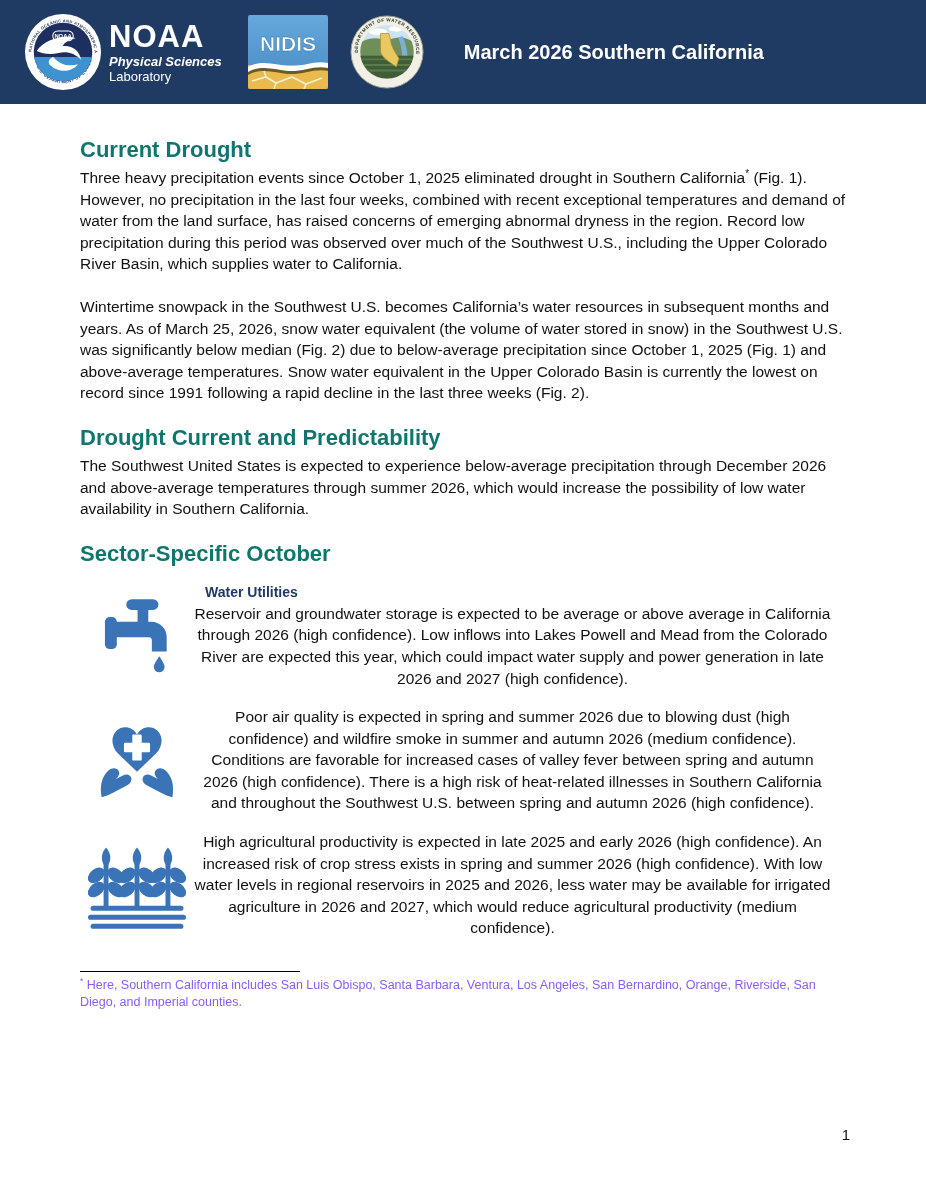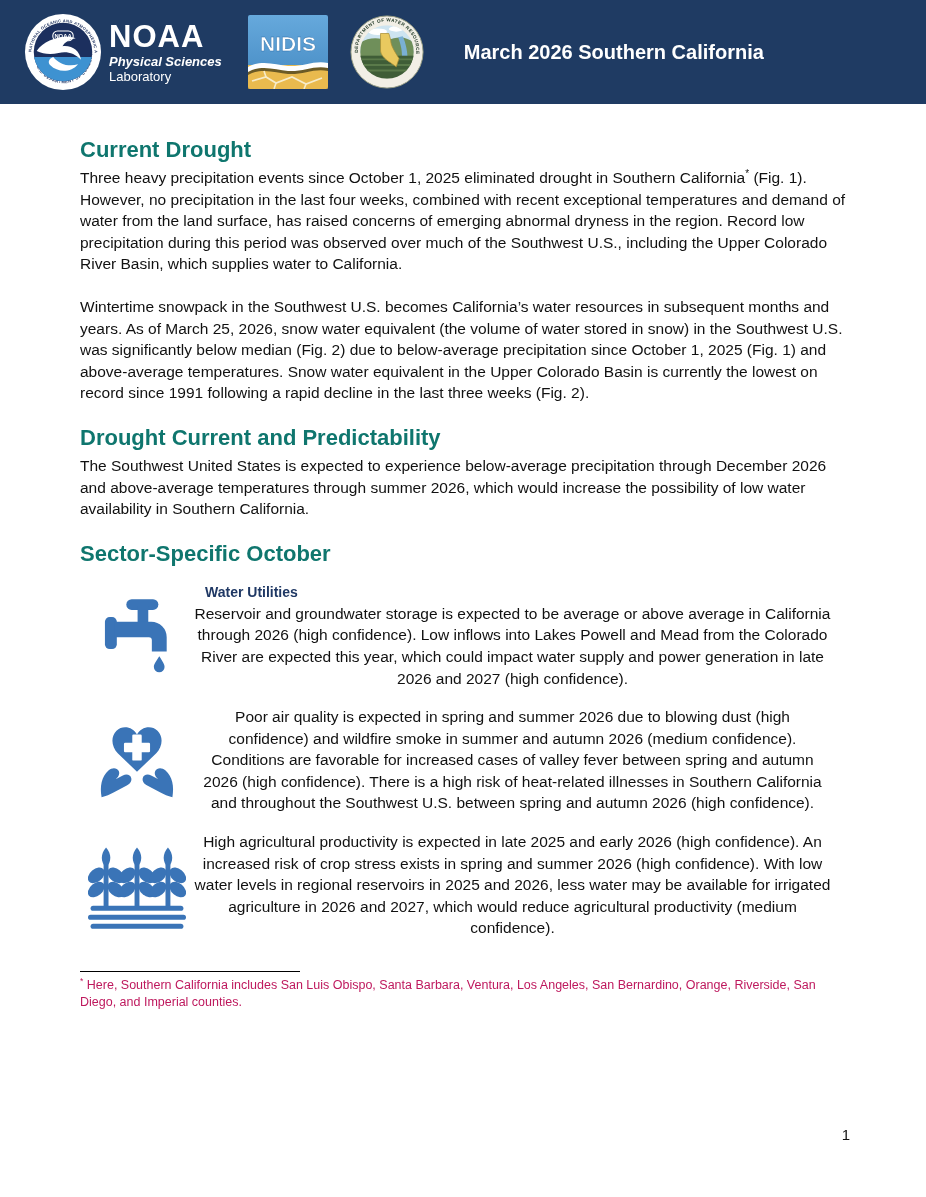--- a/index.html
+++ b/index.html
@@ -57,21 +57,21 @@
   .sector-title{
     font-size:14px;
     font-weight:bold;
     color:#1f3864;
     margin:0 0 3px 12px;
   }
   .sector-body{font-size:15.5px;line-height:21.6px;margin:0;text-align:center;}
   
   .footnote{margin:32px 80px 0 80px;}
   .footnote-rule{width:220px;border-top:1.6px solid #000;margin-bottom:5px;}
-  .footnote-text{font-size:12.5px;line-height:16.5px;color:#be185d;}
+  .footnote-text{font-size:12.5px;line-height:16.5px;color:#8b5cf6;}
   .footnote-text sup{font-size:8.5px;vertical-align:super;line-height:0;}
   .page-number{
     position:absolute;
     top:1126px;right:76px;
     font-size:15px;color:#111;
   }
 </style>
 </head>
 <body>
 

